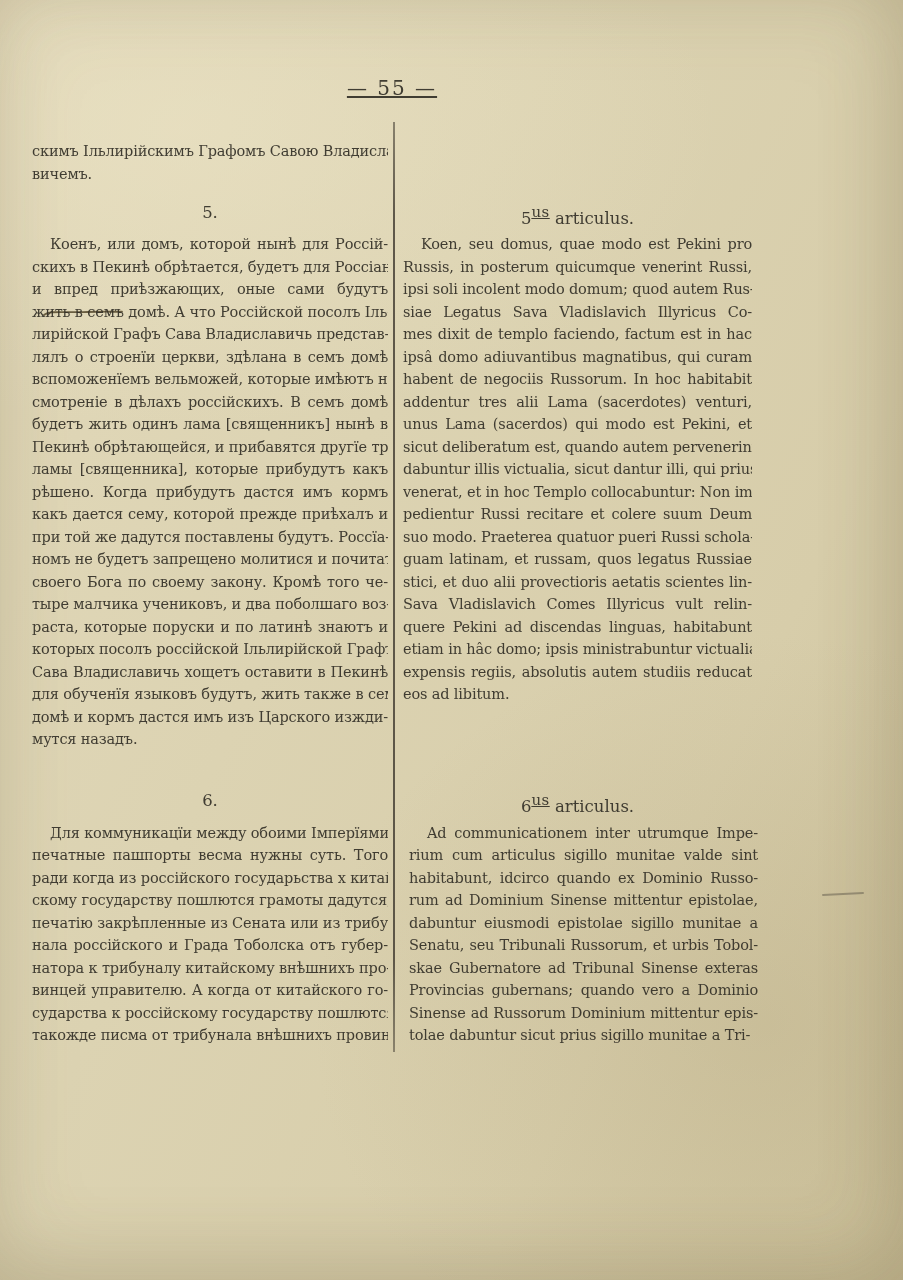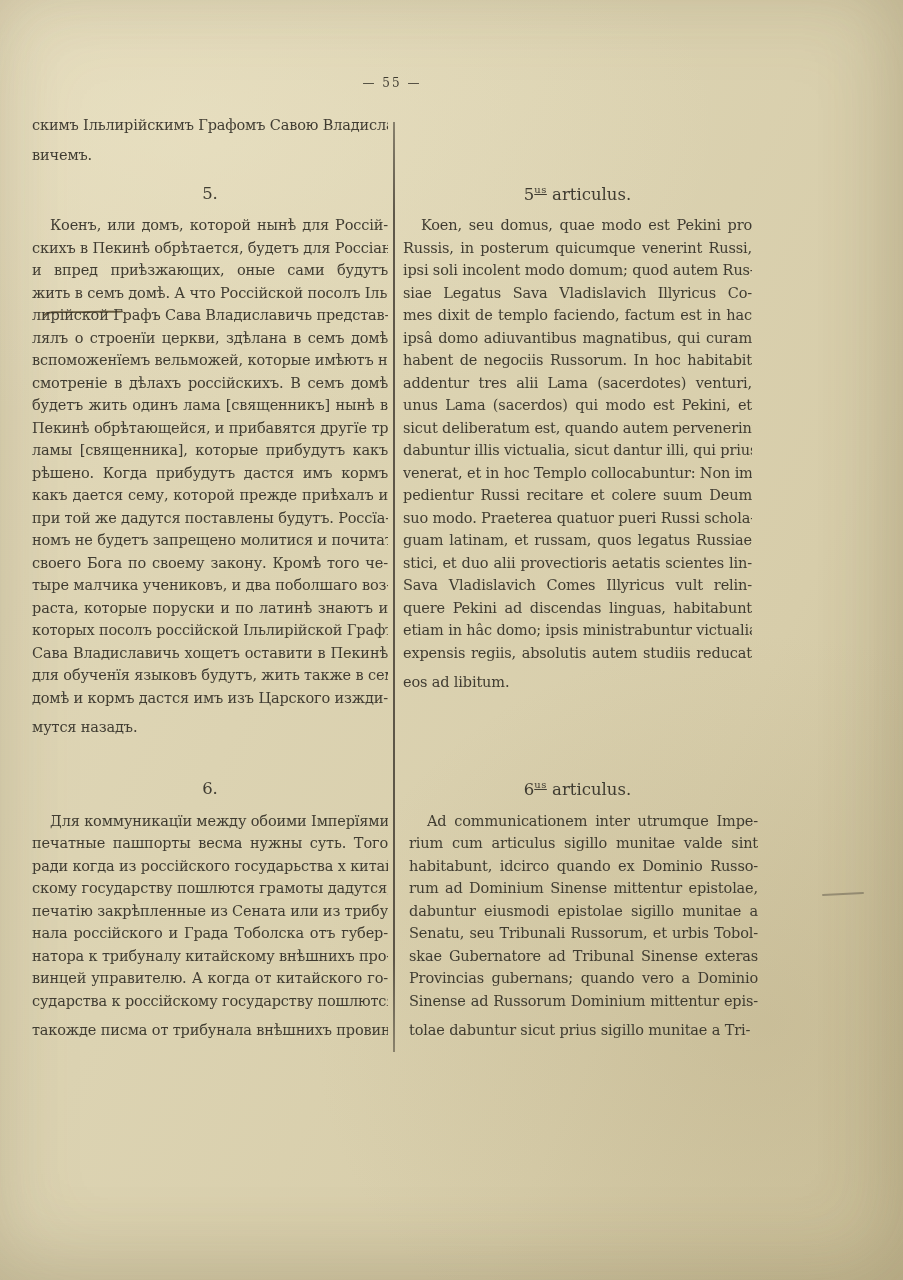--- a/index.html
+++ b/index.html
@@ -9,36 +9,36 @@
   }
   .page {
     position:relative; width:903px; height:1280px;
     background:
       radial-gradient(ellipse 900px 500px at 20% 10%, rgba(236,228,198,.55), rgba(236,228,198,0) 60%),
       radial-gradient(ellipse 700px 600px at 85% 80%, rgba(178,164,125,.30), rgba(178,164,125,0) 65%),
       linear-gradient(115deg,#e2d9ba 0%,#dcd3b2 38%,#d7cdaa 72%,#cdc29c 100%);
     box-shadow: inset -14px -22px 70px rgba(120,105,68,.22), inset 0 0 90px rgba(130,115,80,.12);
   }
   .textblock { position:absolute; left:32px; top:76px; width:720px; color:rgba(52,48,40,.93); }
-  .pagenum { text-align:center; font-size:12px; letter-spacing:2px; margin-bottom:24px; }
+  .pagenum { text-align:center; font-size:20px; letter-spacing:2px; margin-bottom:40px;text-decoration:underline; }
   .row { display:grid; grid-template-columns:356px 349px; column-gap:15px; align-items:start; }
   .row.headings5 { margin-top:18px; }
   .row.paras5    { margin-top:8px; }
   .row.headings6 { margin-top:40px; }
   .row.paras6    { margin-top:9px;gap:21px; }
   .heading { text-align:center; font-size:16.5px; height:22px; }
-  .heading sup { font-size:10px; text-decoration:underline; letter-spacing:.5px; }
+  .heading sup { font-size:15px; text-decoration:underline; letter-spacing:.5px; }
   .para { overflow:hidden; }
   .ln {
     font-size:14.5px; line-height:22.5px; letter-spacing:-0.15px;
     white-space:nowrap; overflow:hidden;
     text-align:justify; text-align-last:justify;
   }
   .ln.first { text-indent:18px; }
-  .ln.last  { text-align-last:left;margin-top:7px; }
+  .ln.last  { text-align-last:left; }
   .col-divider {
     position:absolute; left:393px; top:122px; width:1.5px; height:930px;
     background:linear-gradient(to bottom, rgba(62,56,46,.55), rgba(62,56,46,.8) 10%, rgba(62,56,46,.8) 90%, rgba(62,56,46,.5));
   }
   .ink-underline { position:absolute; left:42px; top:308px; width:82px; height:10px; }
   .pencil-dash {
     position:absolute; left:822px; top:893px; width:42px; height:2px;
     background:rgba(105,98,82,.55); transform:rotate(-3deg); border-radius:2px;
   }
 </style>

